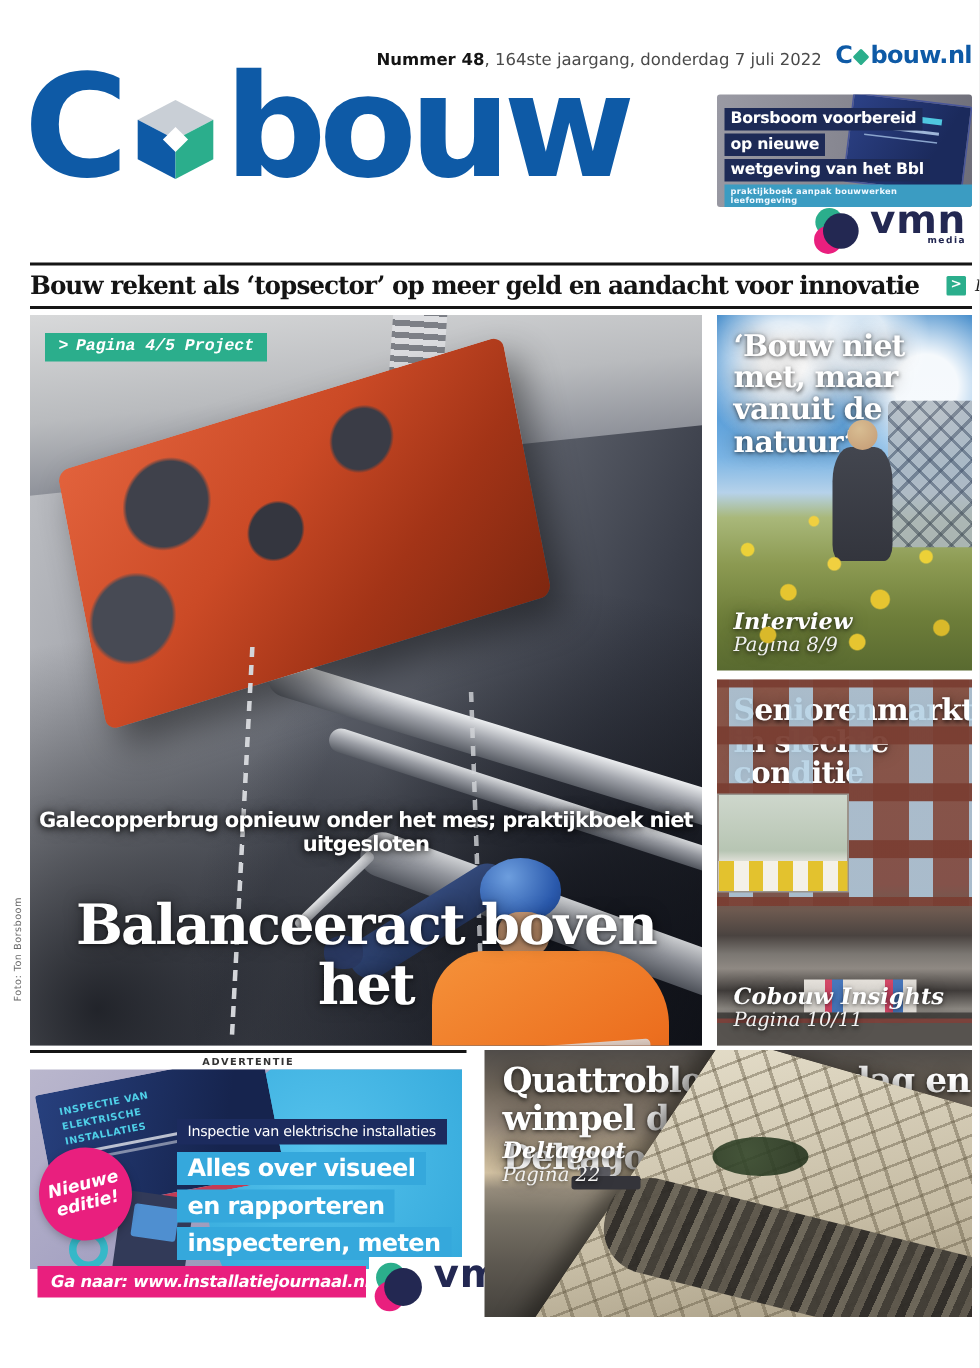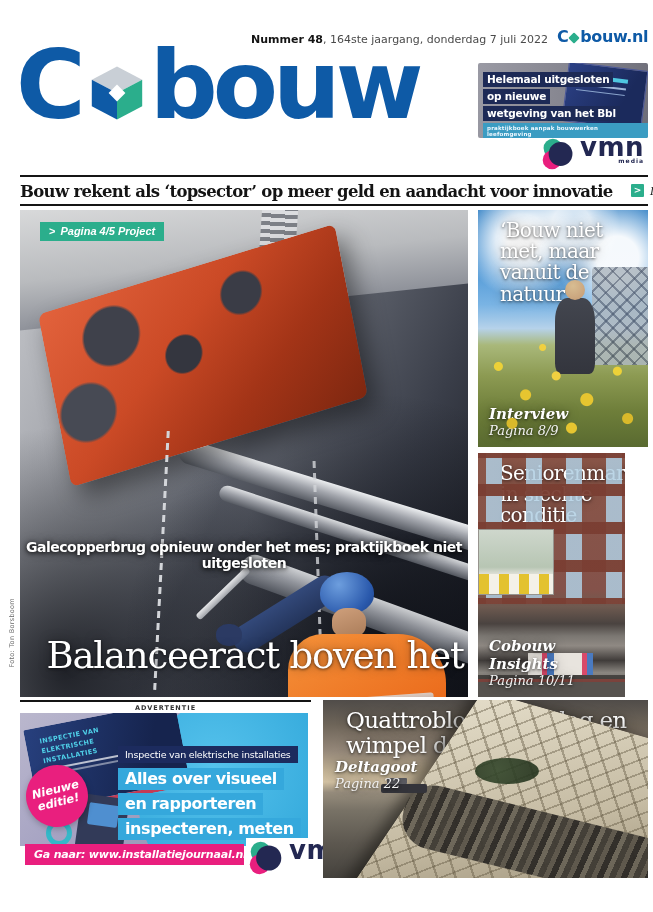--- a/index.html
+++ b/index.html
@@ -37,32 +37,32 @@
   .vmn-sub { display:block; text-align:right; font-size:6px; font-weight:bold; color:#232852; letter-spacing:1px; margin-top:1px; }
   
   .banner { position:absolute; left:20px; top:175px; width:628px; height:31px;
     border-top:2px solid #151515; border-bottom:2px solid #151515; display:flex; align-items:center; }
   .banner-headline { font-family:"DejaVu Serif", serif; font-weight:bold; font-size:17px; letter-spacing:-0.7px; color:#141414; white-space:nowrap; transform:scaleX(0.97); transform-origin:left center; flex:1; }
   .read-more { display:flex; align-items:center; gap:6px; cursor:pointer; white-space:nowrap; }
   .arrow-box { width:13px; height:13px; background:#2BAE8C; color:#fff; font-size:9px; font-weight:bold; line-height:13px; text-align:center; border-radius:1px; }
   .read-more-label { font-family:"DejaVu Serif", serif; font-style:italic; font-size:10.5px; color:#222; }
   
   .photo { position:absolute; overflow:hidden; cursor:pointer; }
-  .slab { font-family:"DejaVu Serif", serif; font-weight:normal; color:#fff;margin-left:11px; }
+  .slab { font-family:"DejaVu Serif", serif; font-weight:bold; color:#fff; }
   .shadowed { text-shadow:0 1px 3px rgba(0,0,0,.65), 0 0 12px rgba(0,0,0,.4); }
   .sect-label { font-family:"DejaVu Serif", serif; font-weight:bold; font-style:italic; font-size:15px; color:#fff; }
   .page-label { font-family:"DejaVu Serif", serif; font-style:italic; font-size:13px; color:#f2f2f2; }
   
   .lead { left:20px; top:210px; width:448px; height:487px;
     background:
       radial-gradient(circle at 80% 90%, rgba(10,12,18,.85), rgba(10,12,18,0) 45%),
       radial-gradient(circle at 10% 95%, rgba(10,12,18,.8), rgba(10,12,18,0) 40%),
       linear-gradient(115deg,#c6c8cc 0%,#aaacb2 20%,#8a8d94 35%,#5e626c 50%,#5e626c 55%,#3a3e49 75%,#15171e 100%); }
-  .lead-tag { position:absolute; top:12px; left:20px; background:#2BAE8C; color:#fff; padding:3px 9px 4px;
-    font-family:Liberation Sans, sans-serif; font-weight:bold; font-style:italic; font-size:11px; z-index:5; cursor:pointer;text-align:center; }
+  .lead-tag { position:absolute; top:12px; left:10px; background:#2BAE8C; color:#fff; padding:3px 9px 4px;
+    font-family:Liberation Mono, monospace; font-weight:bold; font-style:italic; font-size:11px; z-index:5; cursor:pointer;text-align:center; }
   .lead-tag .tag-arrow { margin-right:5px; font-style:normal; }
   .ceiling { position:absolute; left:-20px; top:-24px; width:500px; height:120px; transform:rotate(-6deg);
     background:linear-gradient(180deg,#d8d9da,#b9bbbe 60%,#8f929a); }
   .pipe { position:absolute; border-radius:14px; background:linear-gradient(180deg,#eceef0,#a3a6ad 45%,#585c64); }
   .pipe.p1 { width:430px; height:24px; left:150px; top:290px; transform:rotate(17deg); }
   .pipe.p2 { width:400px; height:16px; left:190px; top:335px; transform:rotate(18deg); opacity:.9; }
   .pipe.p3 { width:380px; height:30px; left:210px; top:405px; transform:rotate(20deg); opacity:.85; }
   .rod { position:absolute; left:238px; top:-6px; width:36px; height:130px; transform:rotate(4deg);
     background:repeating-linear-gradient(0deg,#dcdde0 0 4px,#7d8087 4px 8px); border-radius:4px; }
   .steel-block { position:absolute; left:28px; top:58px; width:310px; height:175px;
@@ -121,21 +121,21 @@
       radial-gradient(circle at 38% 58%, #f0d040 0 3px, rgba(0,0,0,0) 4px); }
   .lattice { position:absolute; right:0; top:24%; width:56px; height:98px; border-radius:4px 0 0 4px; opacity:.85;
     background-color:#aeb8c0;
     background-image:
       repeating-linear-gradient(45deg, rgba(55,66,88,.55) 0 2px, rgba(0,0,0,0) 2px 10px),
       repeating-linear-gradient(-45deg, rgba(55,66,88,.55) 0 2px, rgba(0,0,0,0) 2px 10px); }
   .figure { position:absolute; left:45%; top:37%; width:40px; height:76px; border-radius:30% 30% 14% 14%;
     background:linear-gradient(180deg,#43464f,#33353d); }
   .figure::before { content:""; position:absolute; left:10px; top:-18px; width:20px; height:20px; border-radius:50%;
     background:radial-gradient(circle at 40% 30%, #d8bd92, #c49a74); }
-  .side2 { left:478px; top:453px; width:147px; height:244px;
+  .side2 { left:478px; top:453px; width:170px; height:244px;
     background:linear-gradient(180deg,#8a5648 0%,#84524a 56%,#6e5a50 63%,#4a4340 70%,#7b7772 75%,#8f8983 79%,#403c3a 85%,#8a8680 90%,#55514e 100%); }
   .windows { position:absolute; left:0; top:0; width:100%; height:62%;
     background-image:
       repeating-linear-gradient(0deg, rgba(122,62,50,.95) 0 6px, rgba(0,0,0,0) 6px 32px, rgba(122,62,50,.95) 32px 38px),
       repeating-linear-gradient(90deg, rgba(0,0,0,0) 0 8px, rgba(176,206,226,.85) 8px 24px, rgba(0,0,0,0) 24px 40px); }
   .mega-banner { position:absolute; left:0; top:31%; width:52%; height:27%; border:1px solid #97948e;
     background:linear-gradient(180deg,#ced7cc 0%,#b7c5b3 58%,#e2e2da 70%,#d8d8d0 100%); }
   .mega-banner::after { content:""; position:absolute; left:0; bottom:0; width:100%; height:30%;
     background:repeating-linear-gradient(90deg,#e3c22e 0 10px,#f4f1e8 10px 20px); }
   .posters { position:absolute; left:34%; bottom:9%; width:44%; height:9%;
@@ -215,21 +215,21 @@
       <polygon points="8,28 50,50 50,94 8,72" fill="#0E5AA6"></polygon>
       <polygon points="92,28 92,72 50,94 50,50" fill="#2BAE8C"></polygon>
       <polygon points="50,36 64,50 50,64 36,50" fill="#ffffff"></polygon>
     </svg>
     <span class="glyph">bouw</span>
   </div>
 
   <div class="promo">
     <div class="promo-book"></div>
     <div class="promo-lines">
-      <div class="promo-line">Helemaal uitgesloten</div>
+      <div class="promo-line">Borsboom voorbereid</div>
       <div class="promo-line">op nieuwe</div>
       <div class="promo-line">wetgeving van het Bbl</div>
       <div class="promo-subline">praktijkboek aanpak bouwwerken leefomgeving</div>
     </div>
   </div>
 
   <div class="vmn vmn-header">
     <svg class="vmn-mark" width="34" height="34" viewBox="0 0 40 40">
       <circle cx="14" cy="13" r="11" fill="#2BAE8C"></circle>
       <circle cx="13" cy="27" r="11" fill="#E91F7E"></circle>

